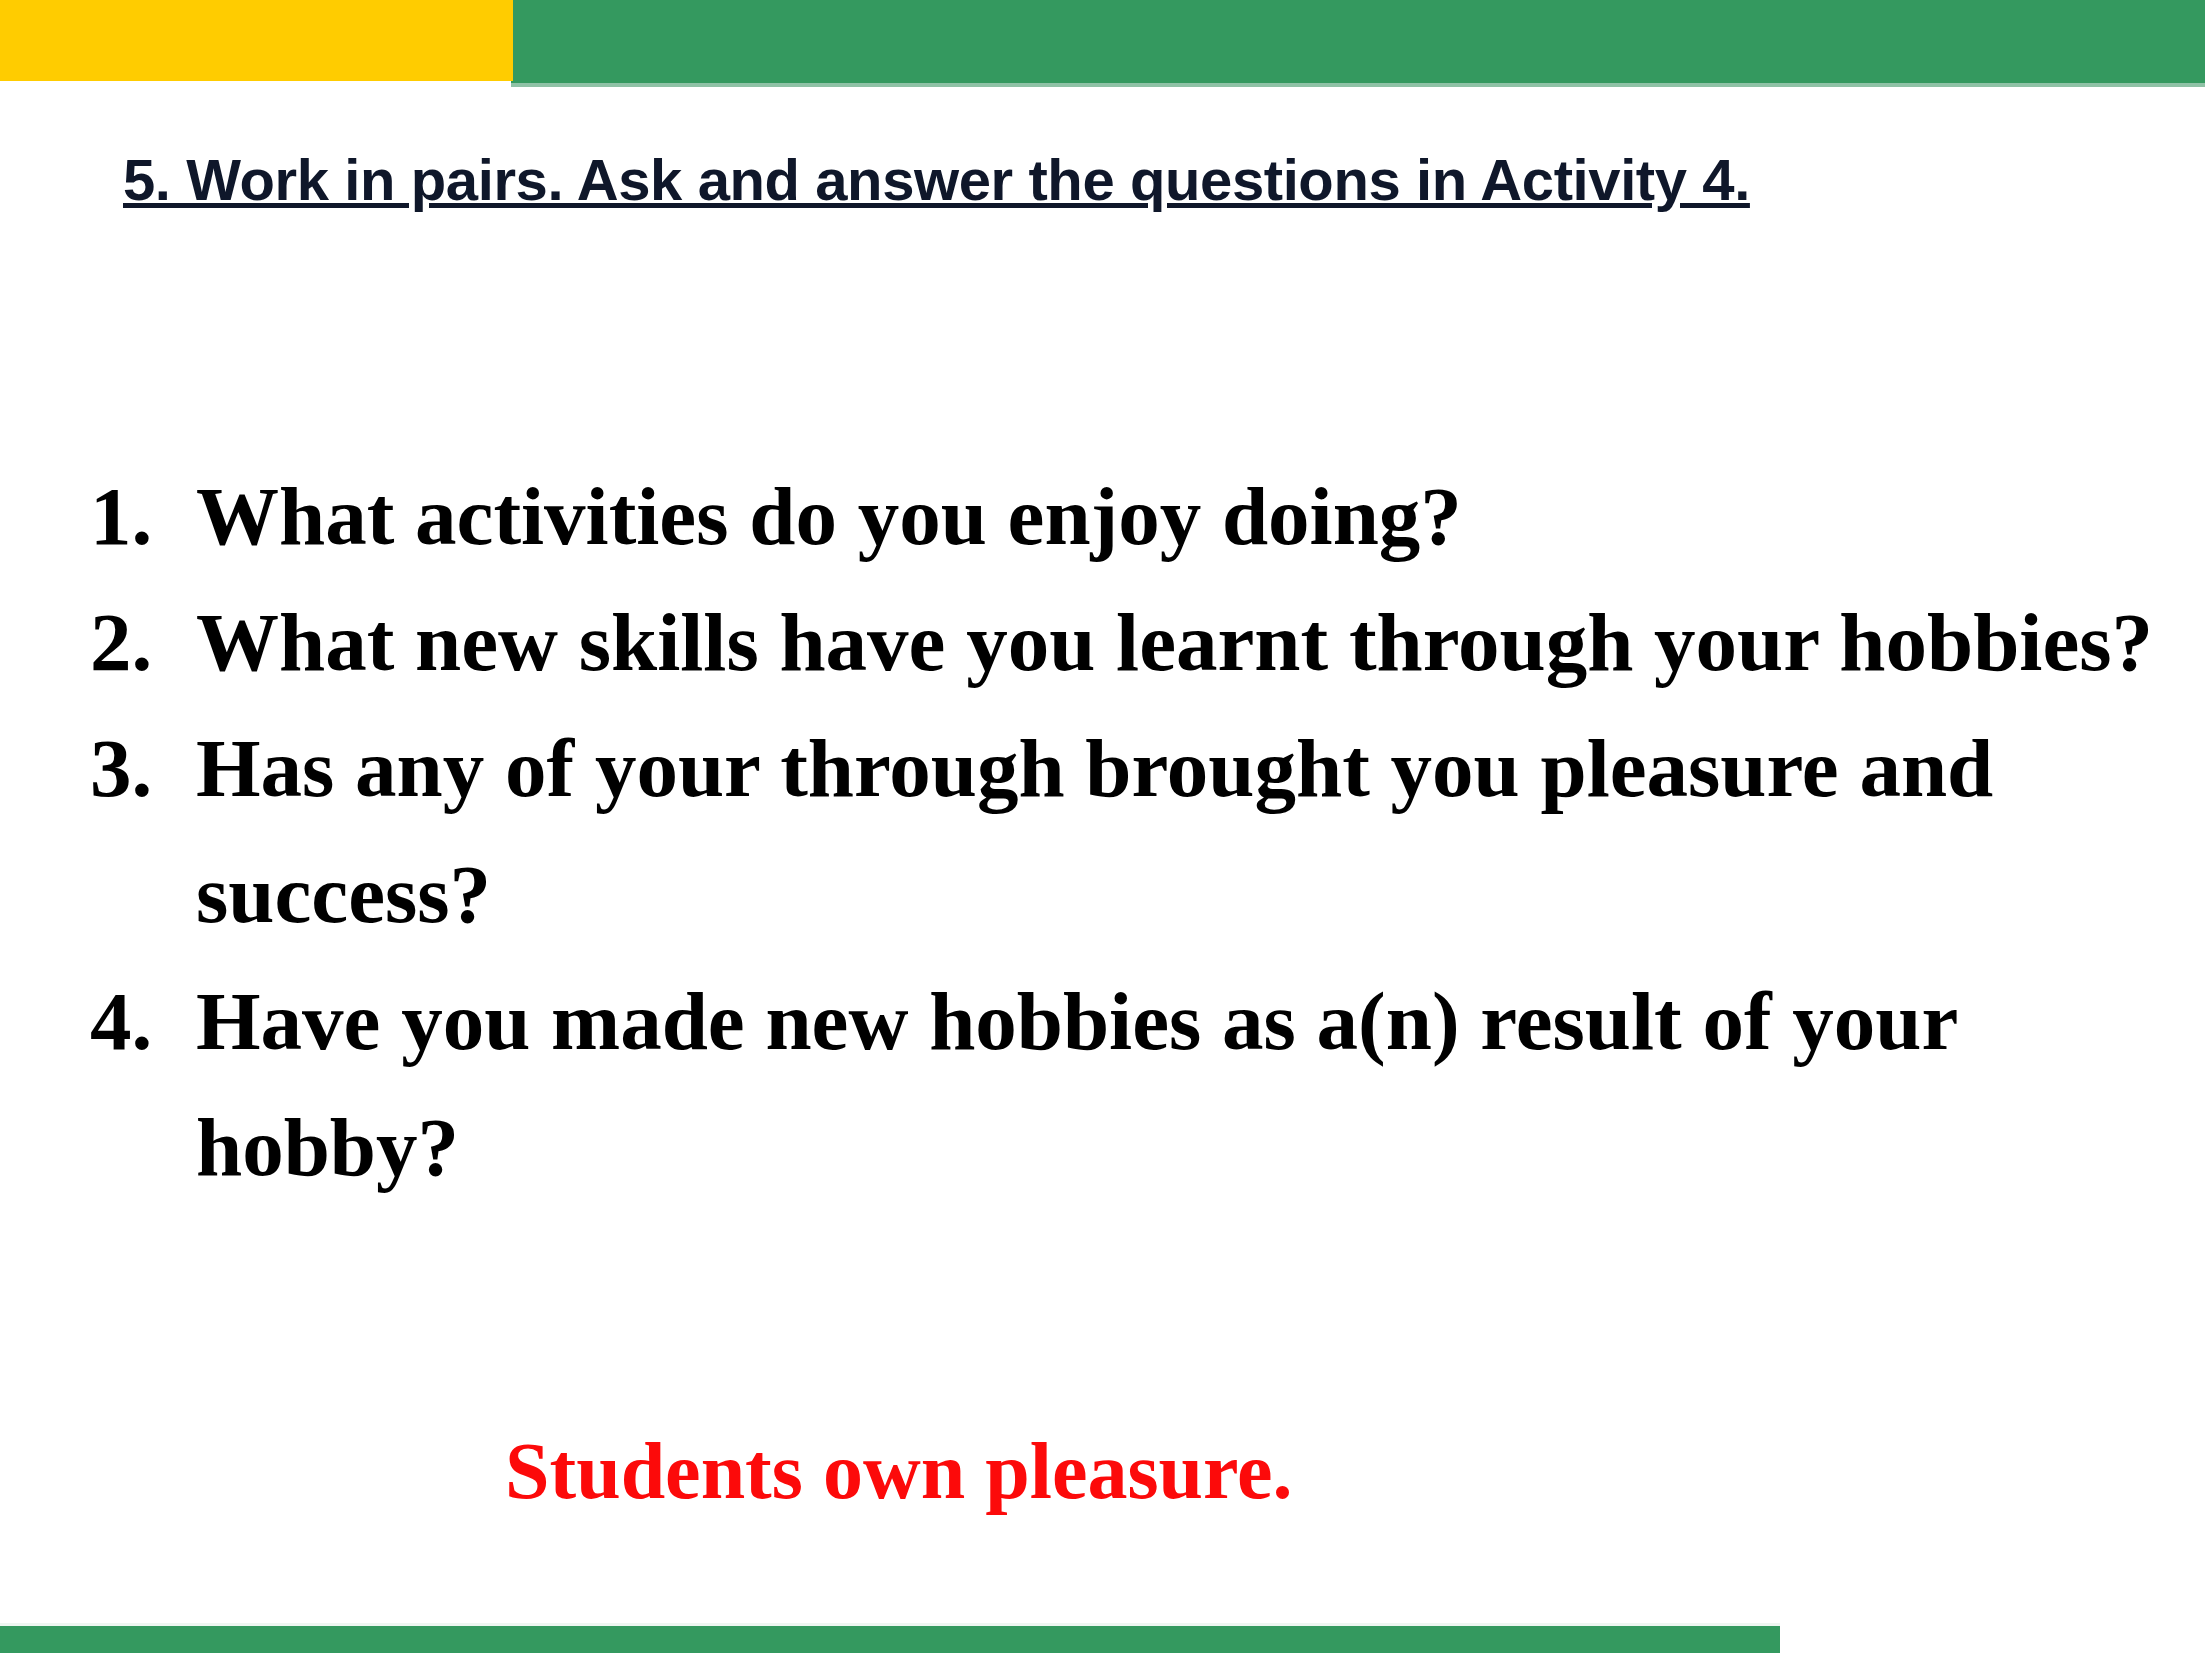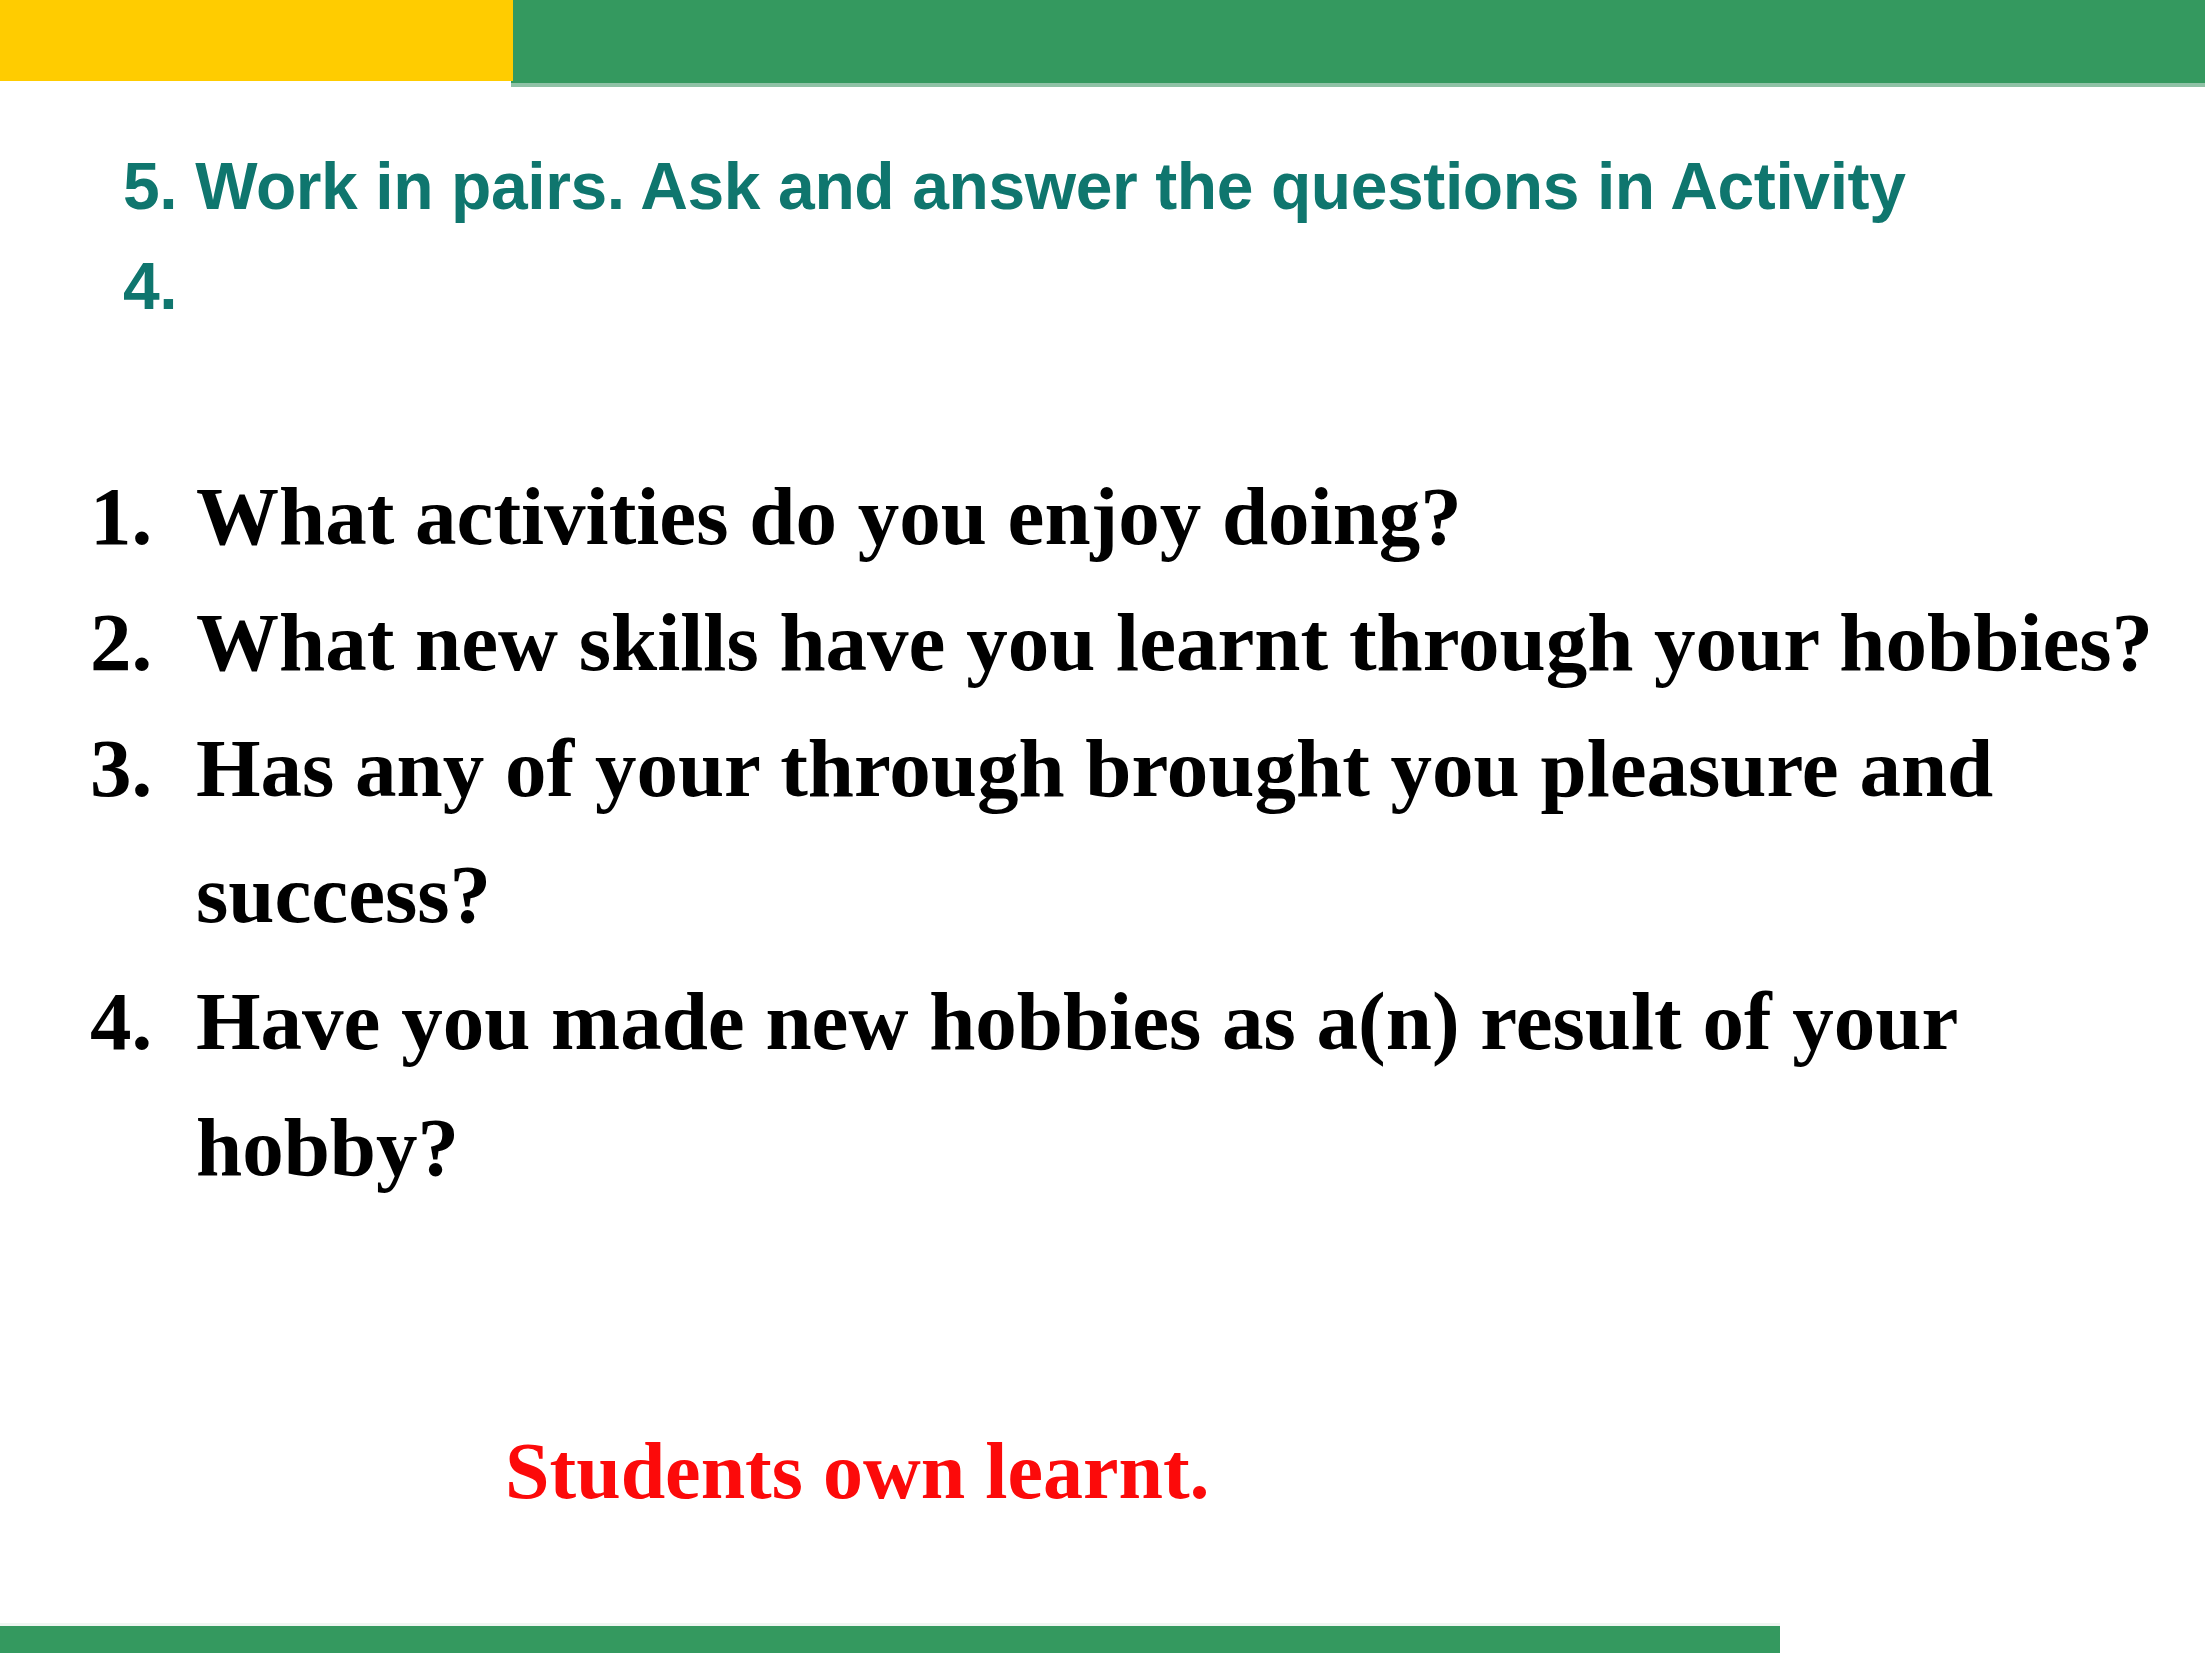--- a/index.html
+++ b/index.html
@@ -65,26 +65,27 @@
     height: 3.1px;
     background: #eef6f1;
   }
 
   
   #slide-title {
     position: absolute;
     left: 123px;
     top: 136px;
     width: 1853px;
-    color: #0f766e;
+    color: #0f172a;
     font-family: "Liberation Sans", sans-serif;
     font-weight: bold;
-    font-size: 66px;
+    font-size: 58px;
     line-height: 1.52;
     letter-spacing: -0.4px;
+    text-decoration: underline;
   }
 
   
   #question-list {
     position: absolute;
     left: 90px;
     top: 453px;
     width: 2067px;
   }
   .question-item {
@@ -142,17 +143,17 @@
   <div class="question-item">
     <span class="question-marker">3.</span>
     <span class="question-text">Has any of your through brought you pleasure and success?</span>
   </div>
   <div class="question-item">
     <span class="question-marker">4.</span>
     <span class="question-text">Have you made new hobbies as a(n) result of your hobby?</span>
   </div>
 </div>
 
-<div id="answer-note">Students own learnt.</div>
+<div id="answer-note">Students own pleasure.</div>
 
 <div id="bottom-bar-green-hairline"></div>
 <div id="bottom-bar-green"></div>
 
 
 </body></html>

